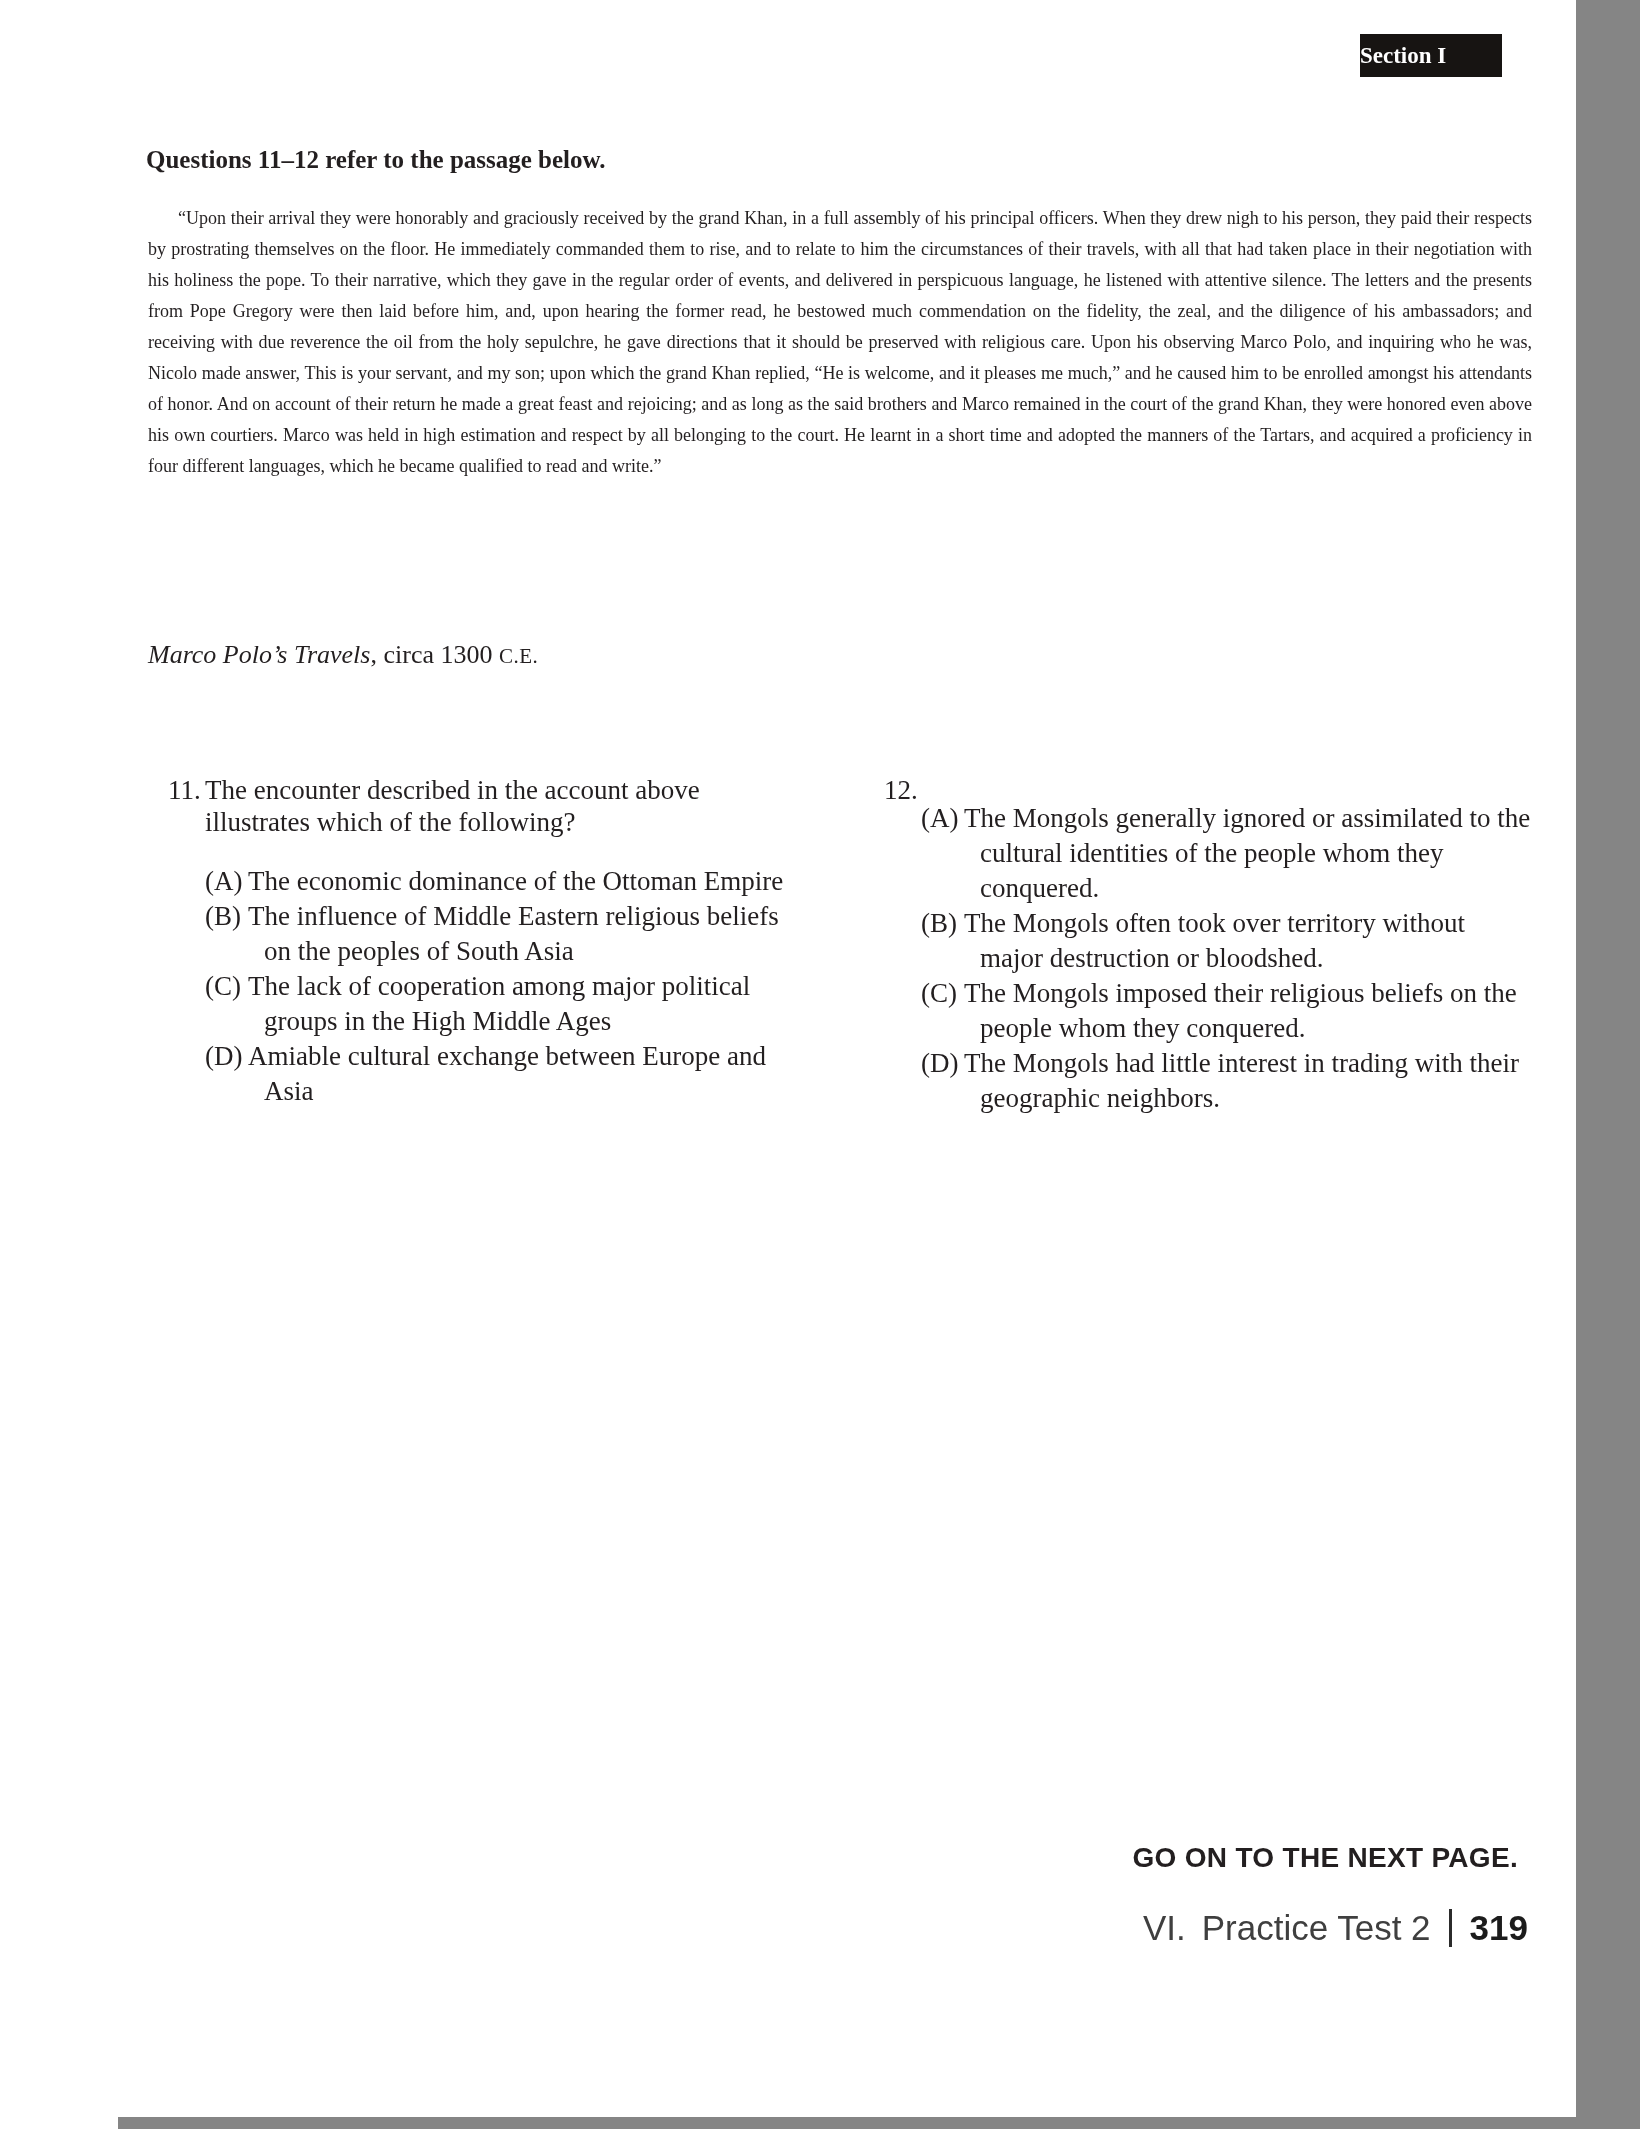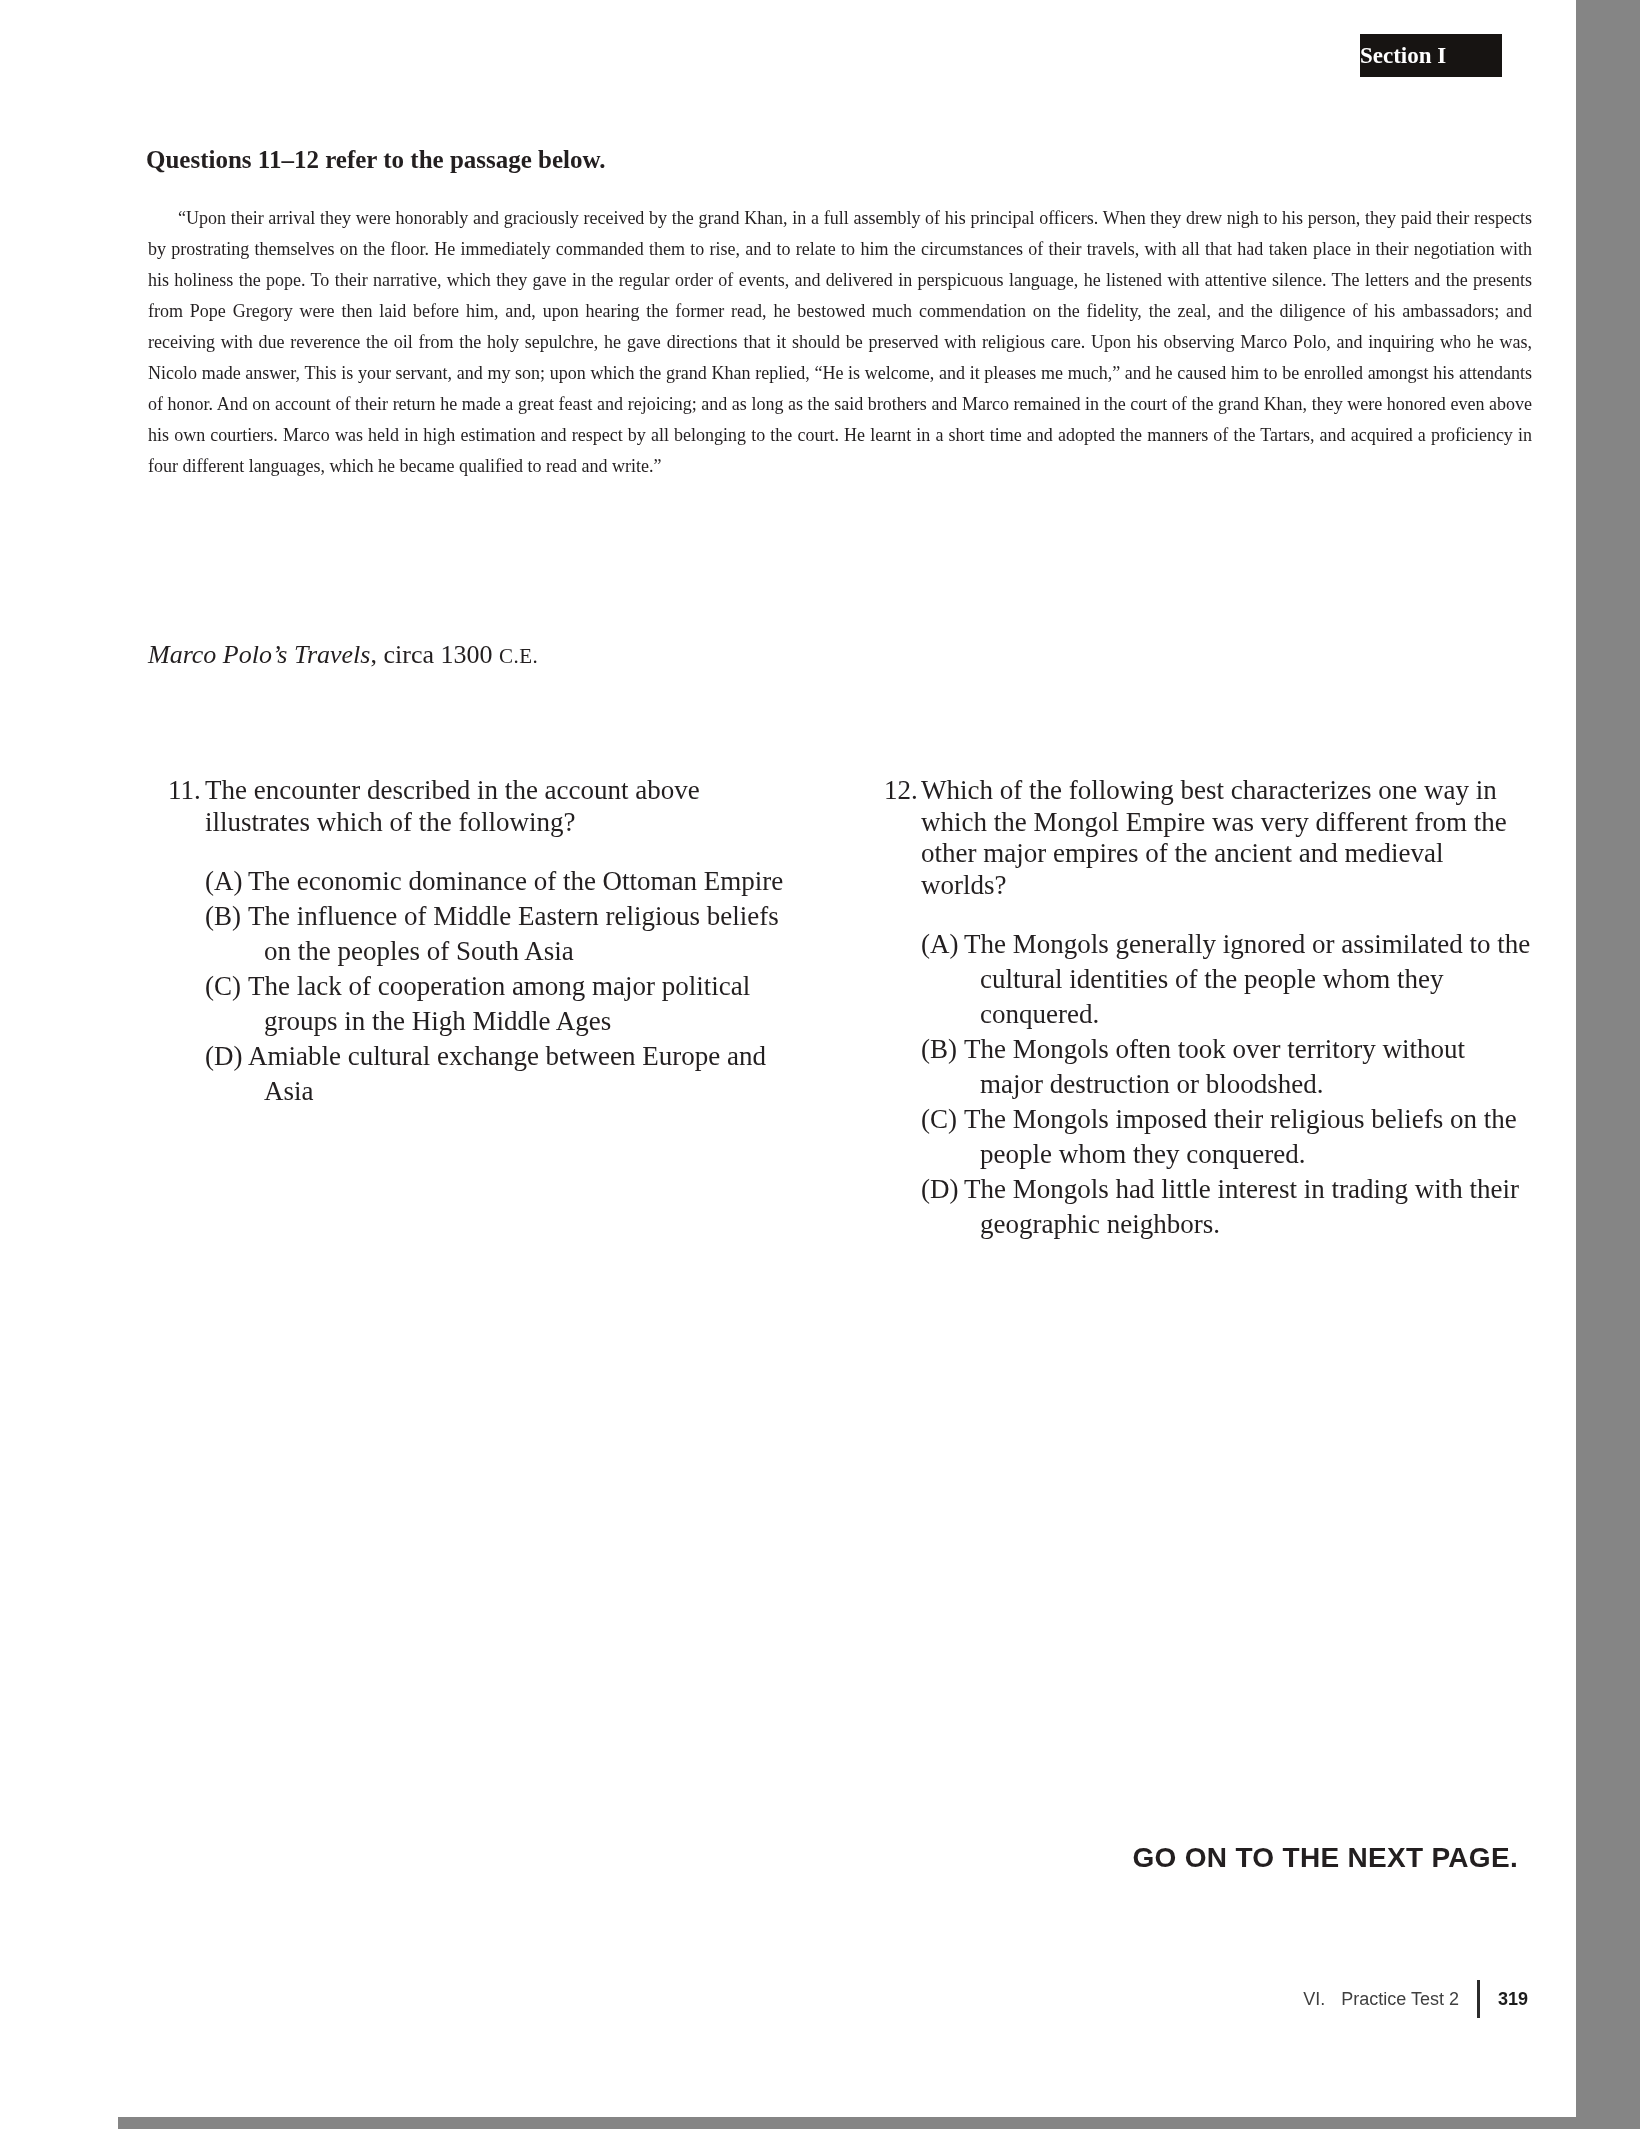--- a/index.html
+++ b/index.html
@@ -45,23 +45,23 @@
   .opt-label { flex:0 0 43px; }
   .opt-text { flex:1; padding-left:16px; text-indent:-16px; }
 
   .go-on {
     position:absolute; right:122px; top:1842px;
     font-family:"Liberation Sans","DejaVu Sans",sans-serif;
     font-weight:bold; font-size:28px; letter-spacing:0.3px; color:#231f20;
   }
 
   .footer {
-    position:absolute; right:112px; top:1980px; display:flex; align-items:center;
+    position:absolute; right:112px; top:1908px; display:flex; align-items:center;
     font-family:"Liberation Sans","DejaVu Sans",sans-serif;
-    font-size:18px; color:#3f3f3f;
+    font-size:35px; color:#3f3f3f;
   }
   .f-sec   { margin-right:16px; }
   .f-div   { width:3px; height:38px; background:#2b2b2b; margin:0 18px; }
   .f-page  { font-weight:bold; color:#1c1c1c; }
 </style>
 </head>
 <body>
 
 <div class="page">
 
@@ -102,21 +102,20 @@
           </div>
         </div>
       </div>
     </div>
   </div>
 
   <div class="q-col col2">
     <div class="q-row">
       <div class="q-num">12.</div>
       <div class="q-body">
-        <div class="q-text">Which of the following best characterizes one way in which the Mongol Empire was very different from the other major empires of the ancient and medieval worlds?</div>
         <div class="opts">
           <div class="opt">
             <div class="opt-label">(A)</div>
             <div class="opt-text">The Mongols generally ignored or assimilated to the cultural identities of the people whom they conquered.</div>
           </div>
           <div class="opt">
             <div class="opt-label">(B)</div>
             <div class="opt-text">The Mongols often took over territory without major destruction or bloodshed.</div>
           </div>
           <div class="opt">

